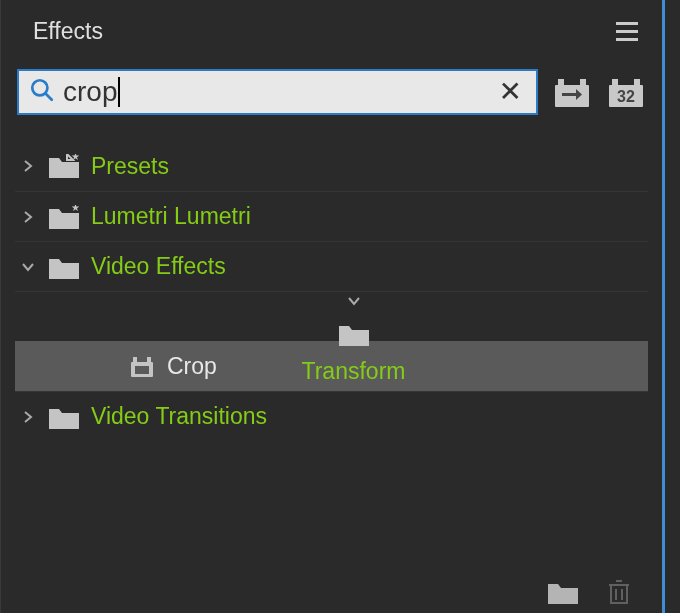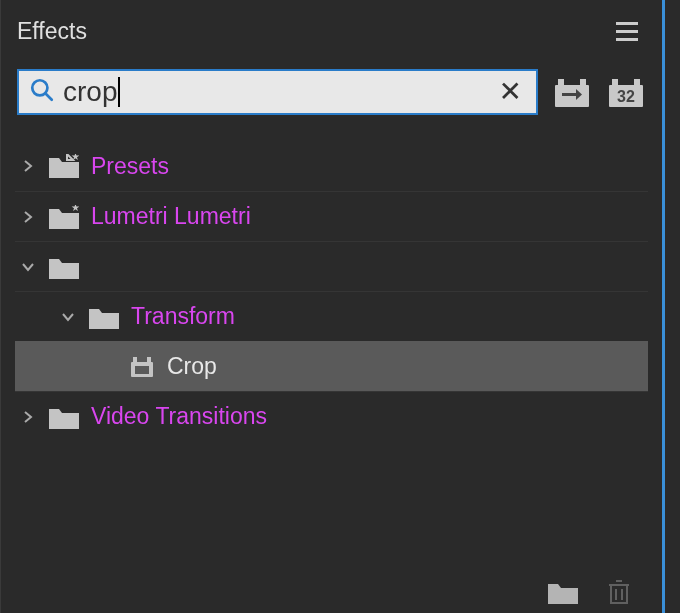--- a/index.html
+++ b/index.html
@@ -15,21 +15,21 @@
       width: 665px;
       height: 613px;
       border-right: 3px solid #3a8fd8;
       border-left: 1px solid #3a3a3a;
       position: relative;
     }
     .panel-header {
       display: flex;
       justify-content: space-between;
       align-items: center;
-      padding: 18px 20px 18px 16px;
+      padding: 18px 20px 18px 32px;
     }
     .panel-title {
       font-size: 23px;
       font-weight: 400;
       color: #e0e0e0;
     }
     .hamburger {
       display: flex;
       flex-direction: column;
       gap: 5px;
@@ -100,21 +100,21 @@
     .tree-row {
       display: flex;
       align-items: center;
       height: 50px;
       cursor: pointer;
       gap: 12px;
       padding-left: 4px;
       border-top: 1px solid #353535;
     }
     .tree-row:first-child { border-top: none; }
-    .tree-row.indent-1 { padding-left: 44px; }
+    .tree-row.indent-1 { padding-left: 44px; flex-direction: column; }
     .tree-row.indent-2 { padding-left: 84px; }
     .tree-row.selected { background: #5a5a5a; border-top-color: transparent; }
     .chevron {
       width: 18px;
       height: 18px;
       display: flex;
       align-items: center;
       justify-content: center;
       flex-shrink: 0;
     }
@@ -122,21 +122,21 @@
     .chevron.blank { visibility: hidden; }
     .folder-icon {
       width: 30px;
       height: 24px;
       flex-shrink: 0;
     }
     .folder-icon svg { width: 100%; height: 100%; display:block; }
     .preset-icon svg { width: 100%; height: 100%; display:block; }
     .effect-icon { width: 26px; height: 24px; flex-shrink: 0; }
     .effect-icon svg { width: 100%; height: 100%; display:block; }
-    .row-label { font-size: 23px; color: #d946ef; }
+    .row-label { font-size: 23px; color: #84cc16; }
     .tree-row.selected .row-label { color: #e8e8e8; }
     .footer {
       position: absolute;
       bottom: 8px;
       right: 28px;
       display: flex;
       gap: 26px;
       align-items: center;
     }
     .footer-icon { width: 30px; height: 26px; cursor: pointer; opacity: 0.9; }
@@ -229,20 +229,21 @@
       <span class="chevron">
           <svg viewBox="0 0 14 14">
             <polyline points="2,4 7,10 12,4" fill="none" stroke="#aaa" stroke-width="2"></polyline>
           </svg>
         </span>
       <span class="folder-icon">
         <svg viewBox="0 0 30 24">
             <polygon points="0,4 10,4 13,8 30,8 30,24 0,24" fill="#c4c4c4"></polygon>
           </svg>
       </span>
+      <span class="row-label">Video Effects</span>
     </div>
 
     <div class="tree-row indent-1">
       <span class="chevron">
           <svg viewBox="0 0 14 14">
             <polyline points="2,4 7,10 12,4" fill="none" stroke="#aaa" stroke-width="2"></polyline>
           </svg>
         </span>
       <span class="folder-icon">
         <svg viewBox="0 0 30 24">

